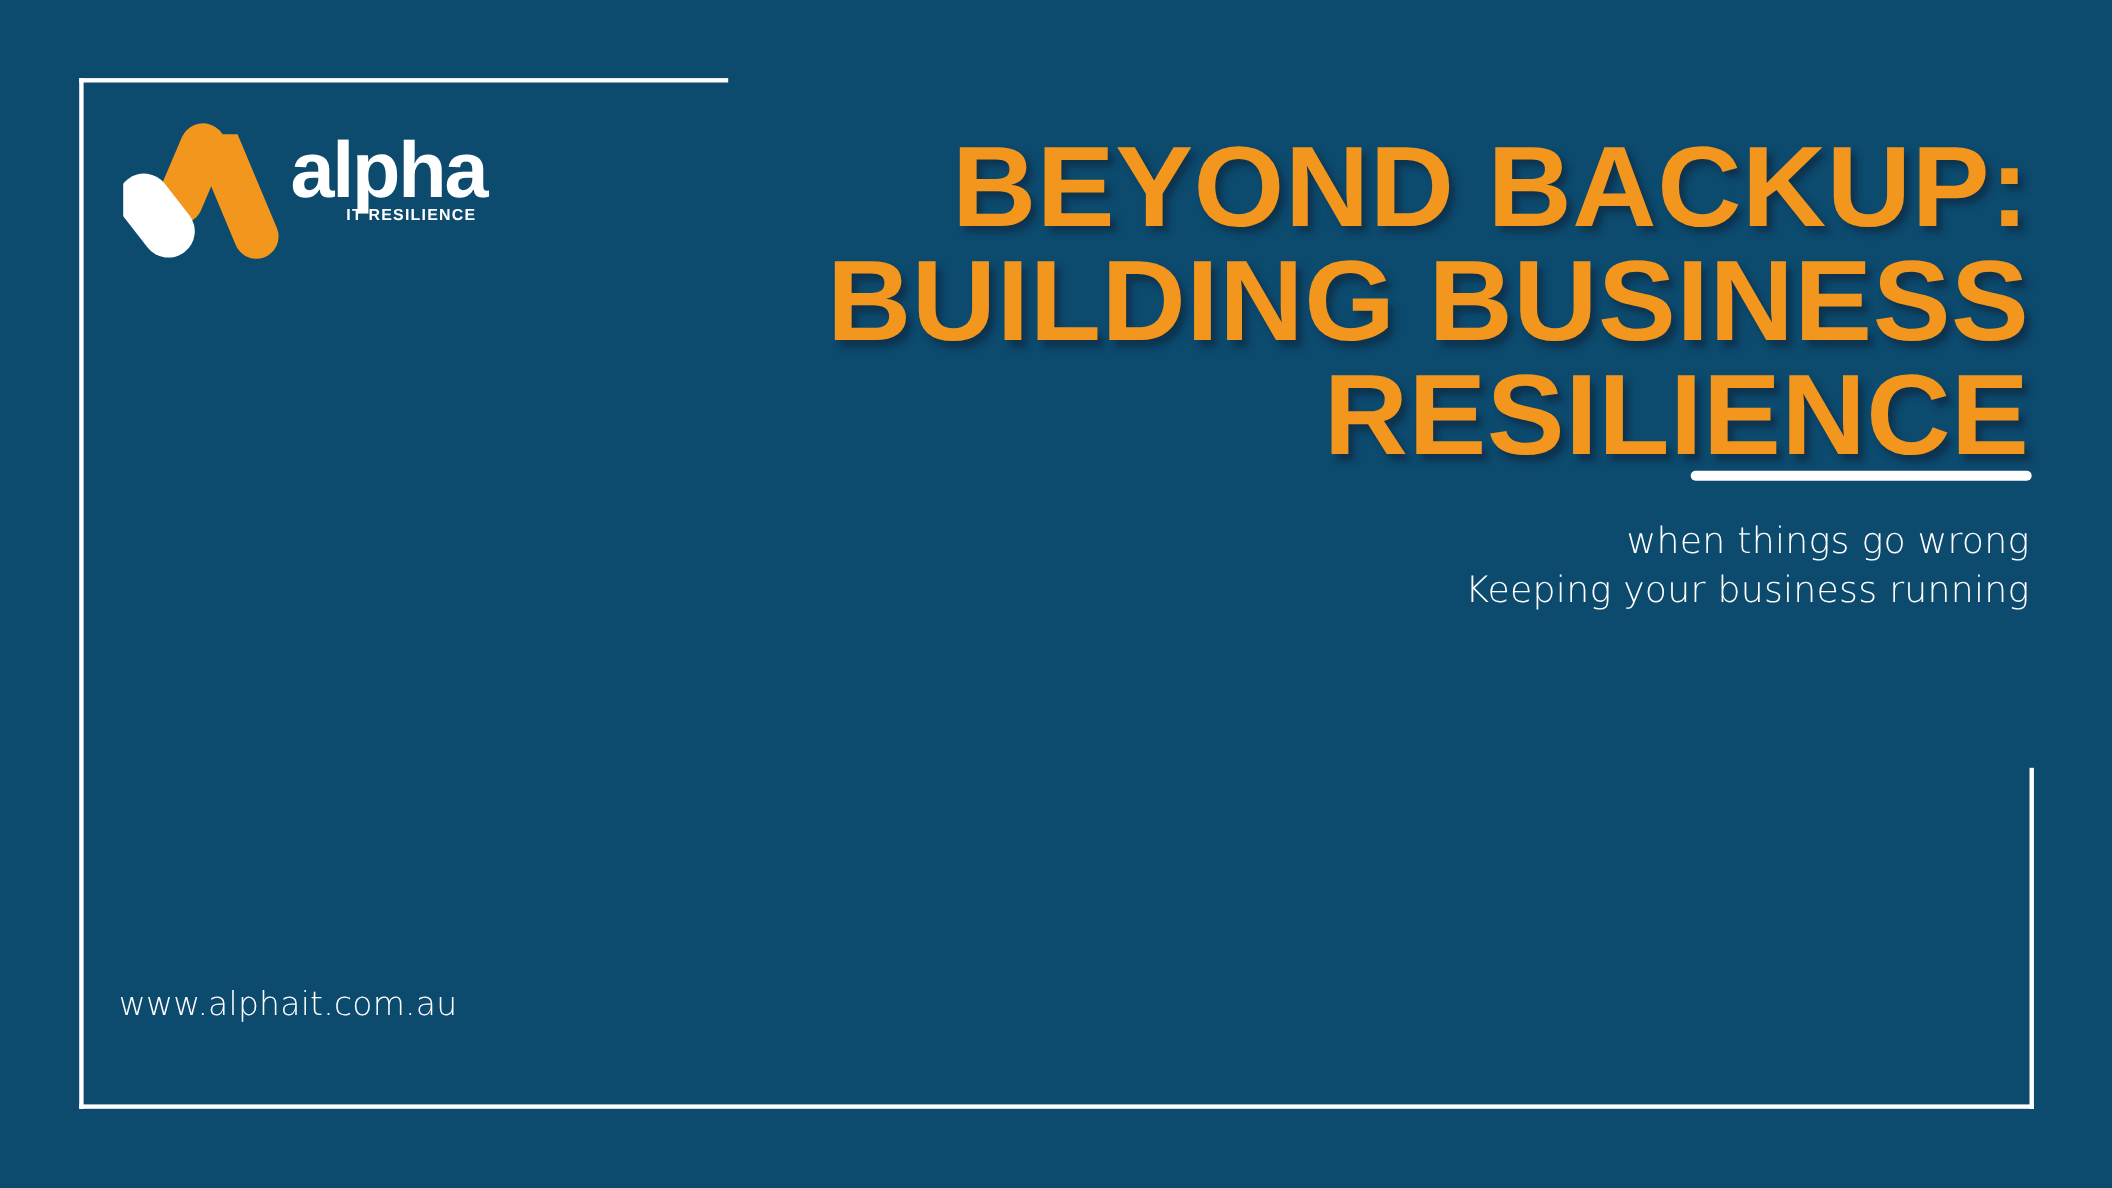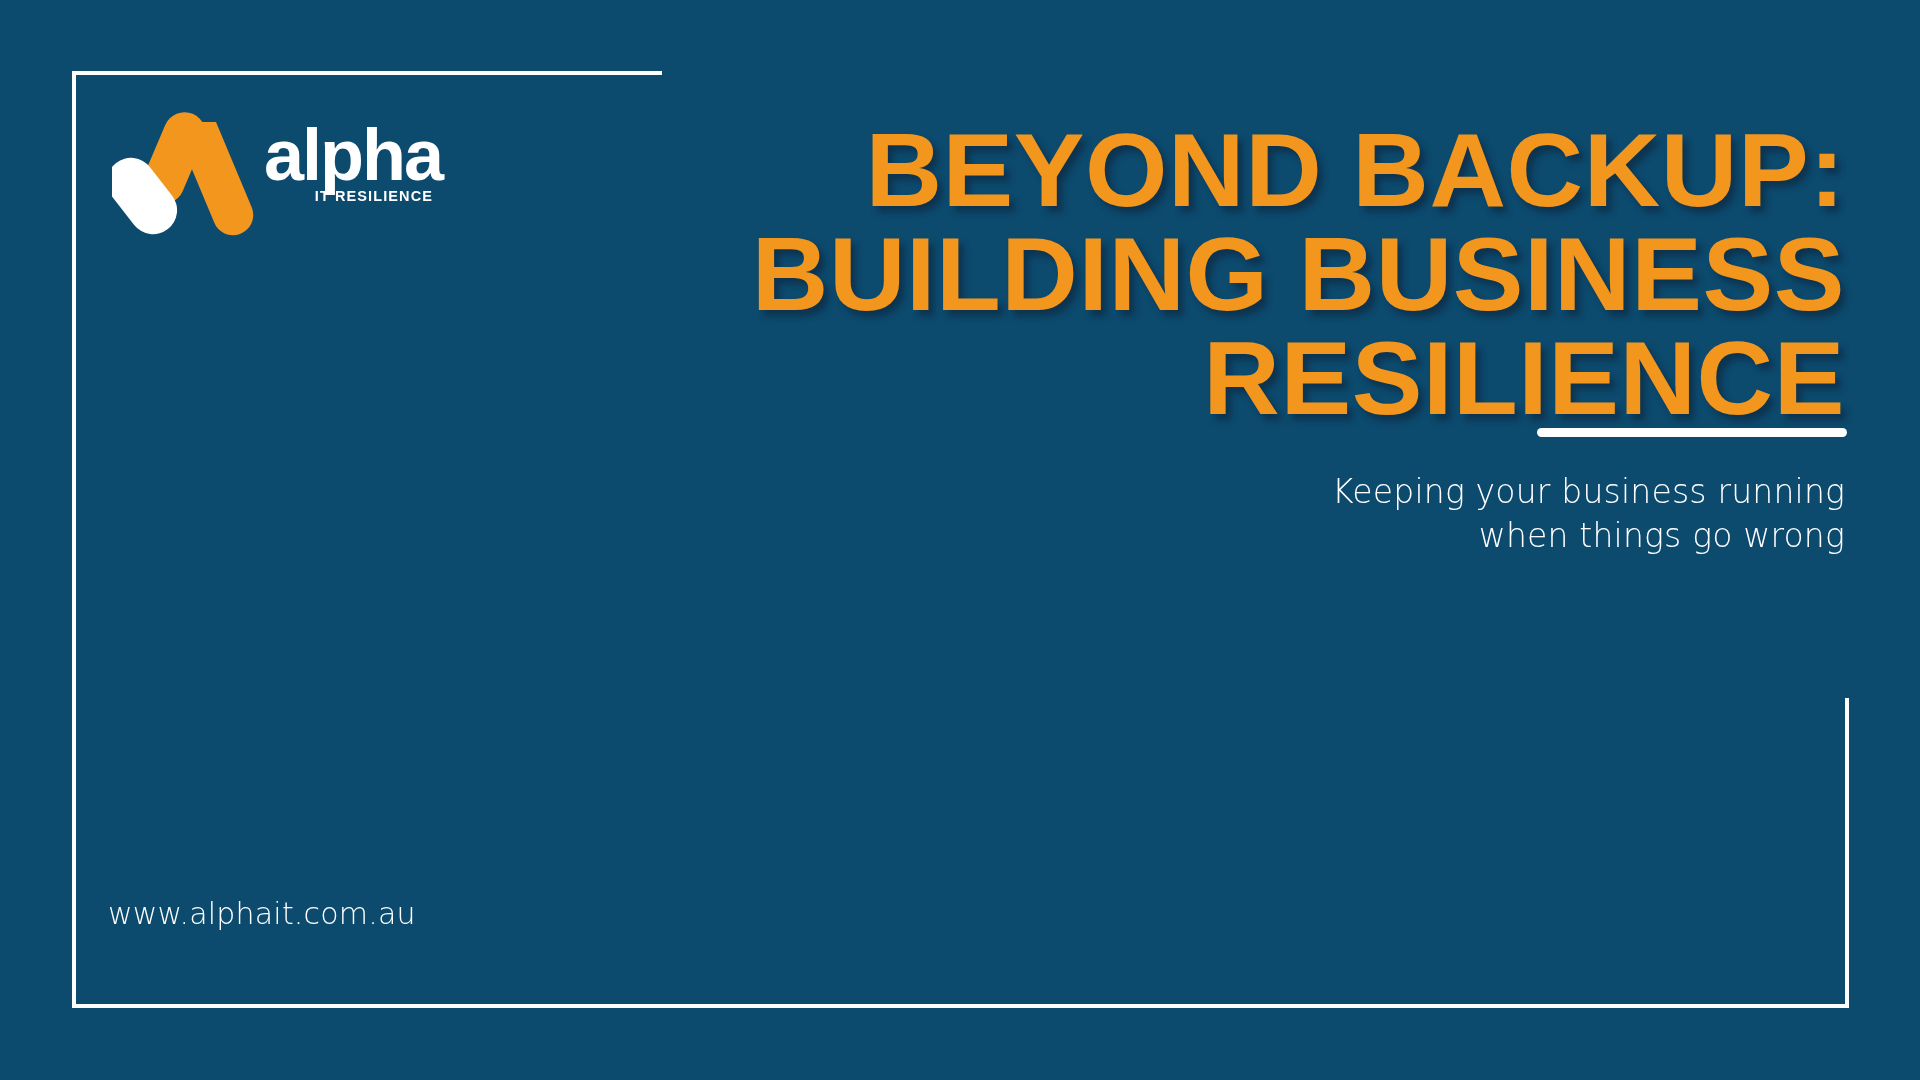--- a/index.html
+++ b/index.html
@@ -182,19 +182,19 @@
 
   <h1 class="headline">
     <span class="headline-line">BEYOND BACKUP:</span>
     <span class="headline-line">BUILDING BUSINESS</span>
     <span class="headline-line">RESILIENCE</span>
   </h1>
 
   <div class="headline-rule"></div>
 
   <div class="subtitle">
+    <span class="subtitle-line">when things go wrong</span>
     <span class="subtitle-line">Keeping your business running</span>
-    <span class="subtitle-line">when things go wrong</span>
   </div>
 
   <div class="website">www.alphait.com.au</div>
 
 </div>
 
 </body></html>

